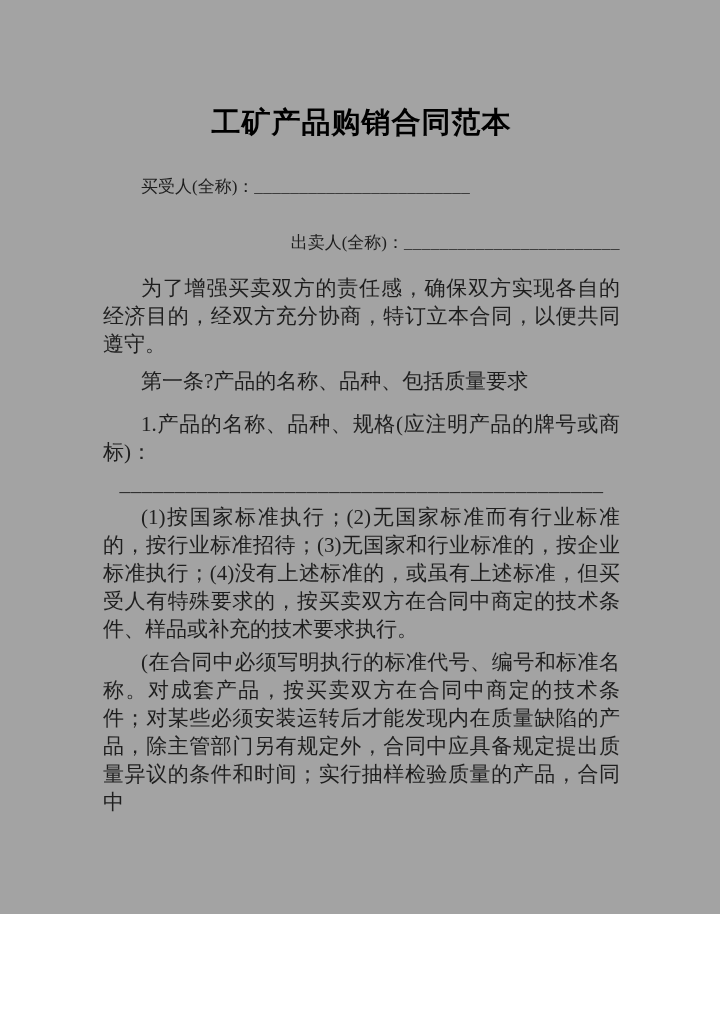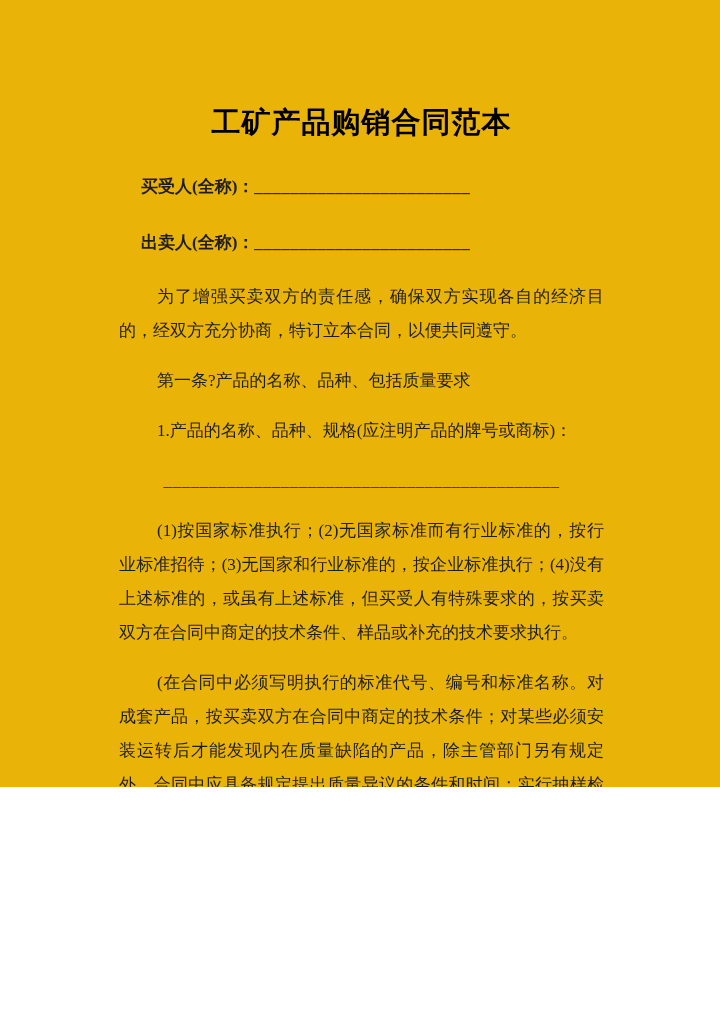--- a/index.html
+++ b/index.html
@@ -3,22 +3,22 @@
 <meta charset="utf-8">
 <style>
   html, body {
     margin: 0;
     padding: 0;
     background: #ffffff;
   }
   .page {
     position: relative;
     width: 720px;
-    height: 787px;
-    background: #eab308;
+    height: 914px;
+    background: #a3a3a3;
     overflow: hidden;
     font-family: "Liberation Serif", "DejaVu Serif", serif;
     color: #1e1e1e;
   }
   .content {
     padding: 104px 100px 0 103px; 
   }
   .doc-title {
     margin: 0 0 26px 0;
     font-size: 29px;
@@ -27,31 +27,30 @@
     text-align: center;
     color: #000000;
     letter-spacing: 1px;
   }
   .field {
     margin: 0 0 14px 0;
     padding-left: 38px; 
     font-size: 17px;
     line-height: 42px;
     white-space: nowrap;
-    font-weight: bold;
   }
-  .field.seller { margin-bottom: 10px; }
+  .field.seller { margin-bottom: 10px; text-align: right; }
   .field .blank {
     letter-spacing: 0.5px;
     color: #2a2a2a;
   }
   .para {
-    margin: 16px;
-    font-size: 17px;
-    line-height: 34px;
+    margin: 0;
+    font-size: 21px;
+    line-height: 28px;
     text-align: justify;
     text-justify: inter-ideograph;
     word-break: break-all;
   }
   .indent { text-indent: 38px; }
   .intro    { margin-bottom: 9px; }
   .heading  { margin-bottom: 15px; }
   .item1    { margin-bottom: 3px; }
   .blankline{ margin-bottom: 6px; letter-spacing: 0.5px; color: #2a2a2a; text-align: center; }
   .item2    { margin-bottom: 12px; }

